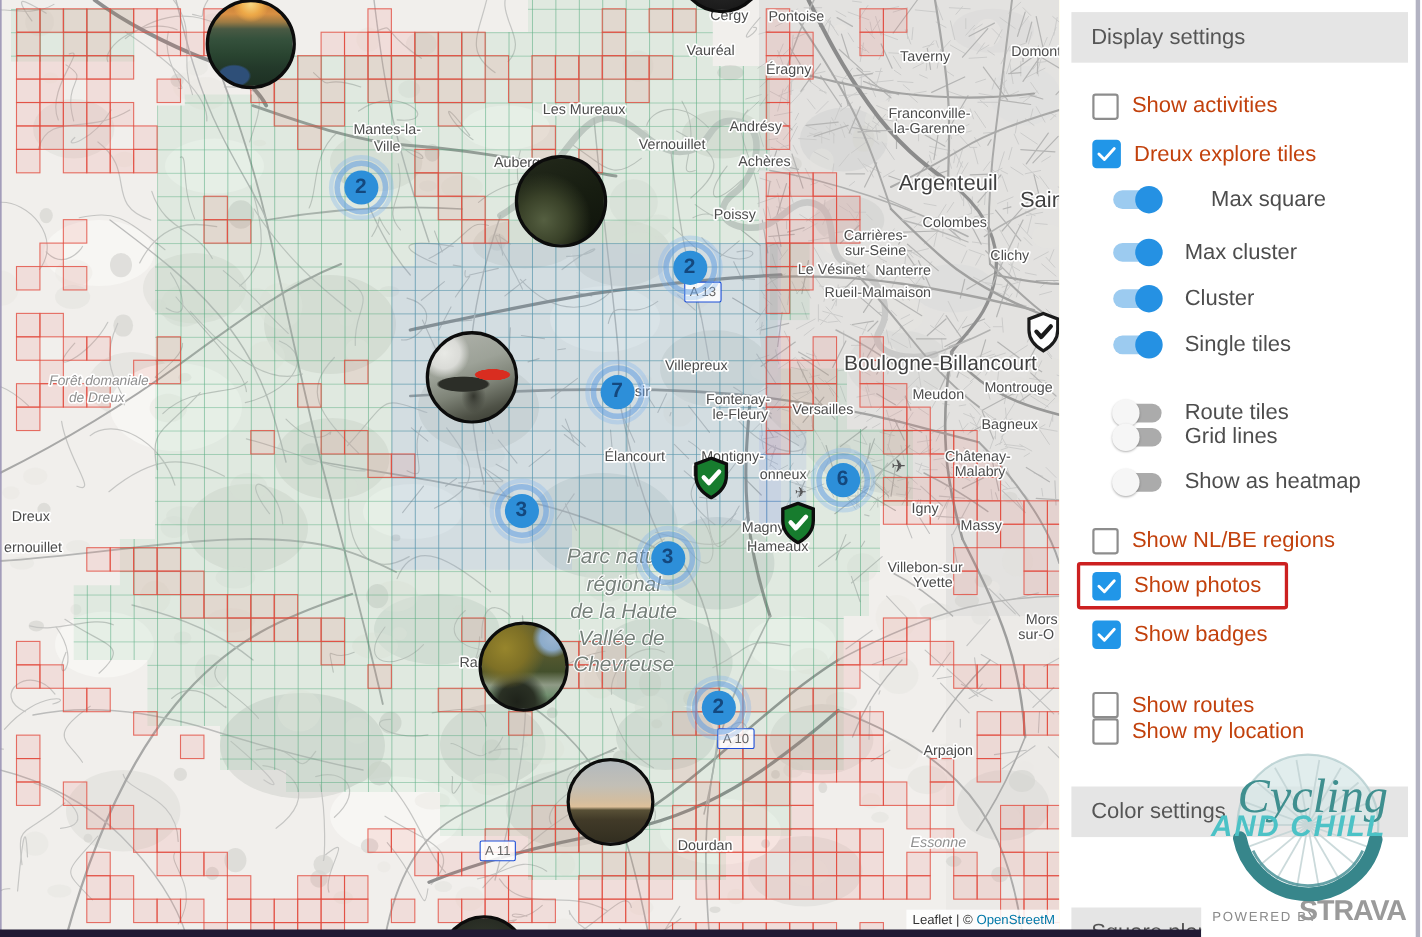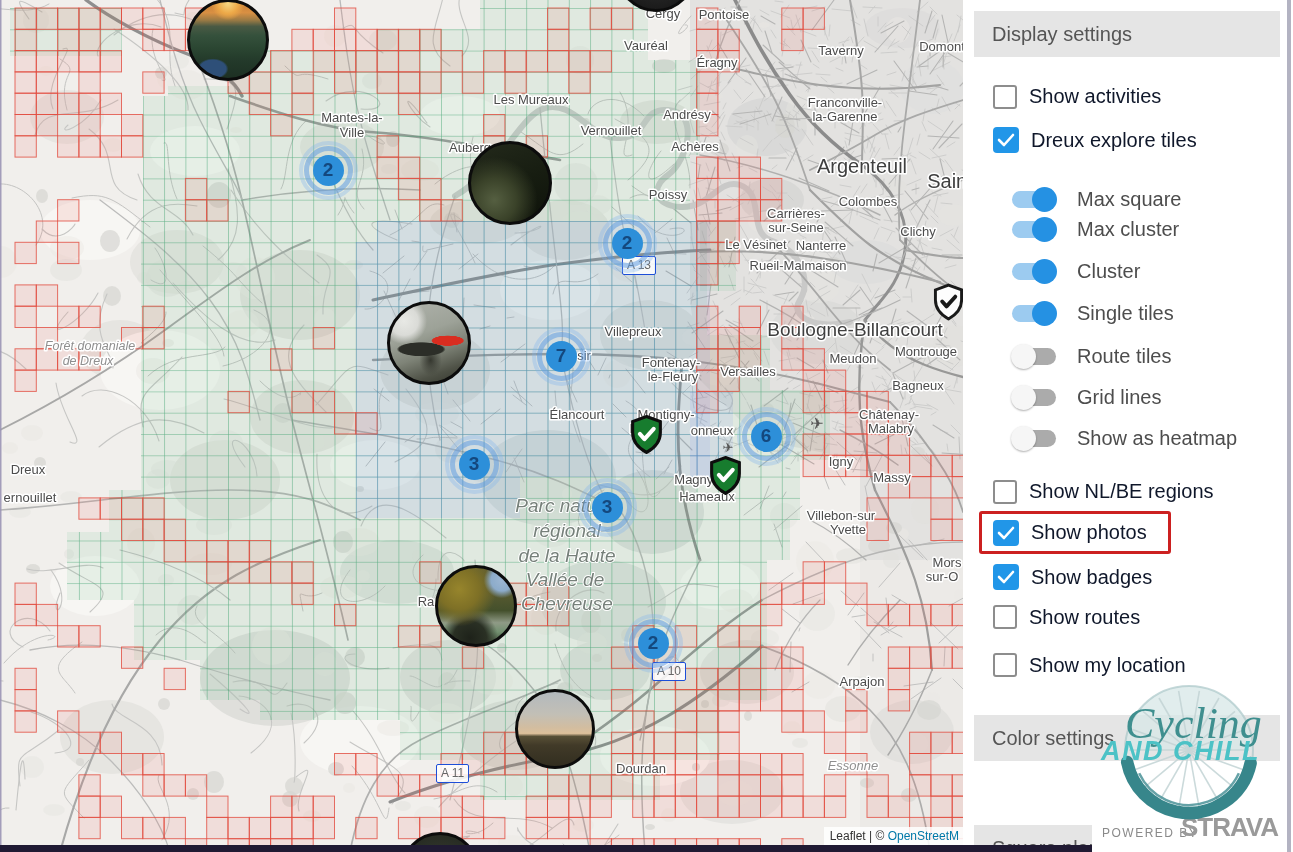--- a/index.html
+++ b/index.html
@@ -22,21 +22,21 @@
      font-size:12px;color:#333;padding:2px 4px 2px 6px;white-space:nowrap;}
   #bottomstrip{position:absolute;left:0;top:845px;width:1092px;height:7px;background:#201a33;z-index:60;}
   #panel{position:absolute;left:963px;top:0;width:330px;height:852px;background:#fff;z-index:50;}
   .phead{position:absolute;left:11px;width:370px;height:46px;background:#e5e5e5;color:#555;
      font-size:20px;line-height:46px;padding-left:18px;box-sizing:border-box;}
   .chev{position:absolute;right:22px;top:17px;width:12px;height:12px;}
   .cbrow{position:absolute;left:30px;height:26px;display:flex;align-items:center;}
   .cb{width:24px;height:24px;border:2px solid #8d8d8d;border-radius:3px;background:#fff;box-sizing:border-box;}
   .cbc{width:26px;height:26px;border-radius:4px;background:#2196e8;box-sizing:border-box;
      display:flex;align-items:center;justify-content:center;}
-  .cblab{margin-left:12px;font-size:20px;color:#0f172a;white-space:nowrap;}
+  .cblab{margin-left:12px;font-size:20px;color:#c2410c;white-space:nowrap;}
   .tgrow{position:absolute;left:49px;height:26px;display:flex;align-items:center;}
   .track{width:44px;height:17px;border-radius:9px;position:relative;}
   .tr-on{background:#9ccbf0;}
   .tr-off{background:#ababab;}
   .knob{position:absolute;top:-4px;width:25px;height:25px;border-radius:50%;}
   .kn-on{right:-1px;background:#2591e3;}
   .kn-off{left:-1px;background:#f6f6f6;box-shadow:0 1px 2px rgba(0,0,0,.3);}
   .tglab{margin-left:21px;font-size:20px;color:#4d4d4d;white-space:nowrap;}
   #redbox{position:absolute;left:979px;top:511px;width:192px;height:43px;border:3px solid #cc2020;
      border-radius:3px;box-sizing:border-box;z-index:55;}
@@ -1907,21 +1907,21 @@
         <div class="cblab">Show activities</div>
       </div>
 <div class="cbrow" style="top:127px;">
         <div class="cbc">
           <svg width="18" height="14" viewBox="0 0 18 14">
             <path d="M2 7 L7 12 L16 2" fill="none" stroke="#fff" stroke-width="2.6" stroke-linecap="round" stroke-linejoin="round"></path>
           </svg>
         </div>
         <div class="cblab">Dreux explore tiles</div>
       </div>
-<div class="tgrow" style="top:186px;">
+<div class="tgrow" style="top:168px;gap:24px;">
         <div class="track tr-on">
           <div class="knob kn-on"></div>
         </div>
         <div class="tglab">Max square</div>
       </div>
 <div class="tgrow" style="top:216.8px;">
         <div class="track tr-on">
           <div class="knob kn-on"></div>
         </div>
         <div class="tglab">Max cluster</div>
@@ -1931,21 +1931,21 @@
           <div class="knob kn-on"></div>
         </div>
         <div class="tglab">Cluster</div>
       </div>
 <div class="tgrow" style="top:300.4px;">
         <div class="track tr-on">
           <div class="knob kn-on"></div>
         </div>
         <div class="tglab">Single tiles</div>
       </div>
-<div class="tgrow" style="top:343px;text-align:center;">
+<div class="tgrow" style="top:362px;text-align:center;">
         <div class="track tr-off">
           <div class="knob kn-off"></div>
         </div>
         <div class="tglab">Route tiles</div>
       </div>
 <div class="tgrow" style="top:384px;">
         <div class="track tr-off">
           <div class="knob kn-off"></div>
         </div>
         <div class="tglab">Grid lines</div>
@@ -1969,21 +1969,21 @@
         <div class="cblab">Show photos</div>
       </div>
 <div class="cbrow" style="top:564px;">
         <div class="cbc">
           <svg width="18" height="14" viewBox="0 0 18 14">
             <path d="M2 7 L7 12 L16 2" fill="none" stroke="#fff" stroke-width="2.6" stroke-linecap="round" stroke-linejoin="round"></path>
           </svg>
         </div>
         <div class="cblab">Show badges</div>
       </div>
-<div class="cbrow" style="top:604px;">
+<div class="cbrow" style="top:628px;">
         <div class="cb"></div>
         <div class="cblab">Show routes</div>
       </div>
 <div class="cbrow" style="top:652px;">
         <div class="cb"></div>
         <div class="cblab">Show my location</div>
       </div>
 <div class="phead" style="top:715px;">Color settings<svg class="chev" viewBox="0 0 12 12">
           <path d="M1 4 L6 9 L11 4" fill="none" stroke="#555" stroke-width="2"></path>
         </svg></div>

